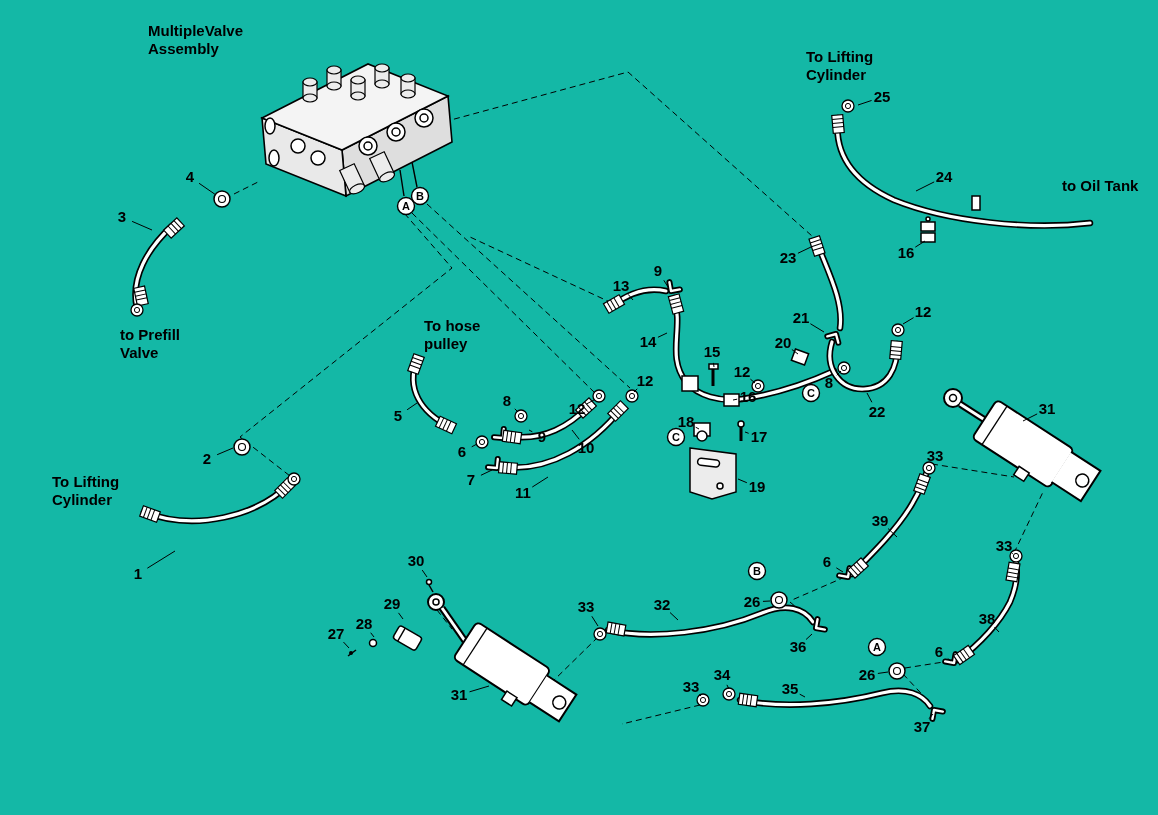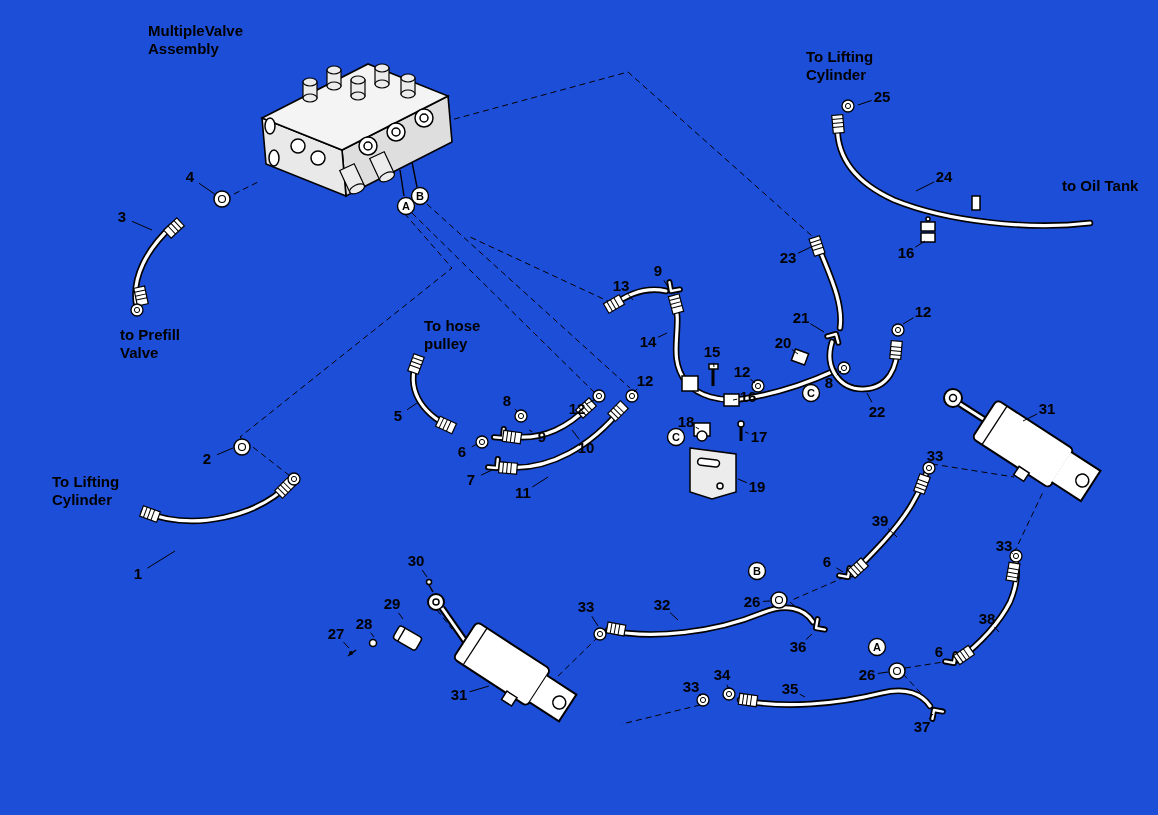--- a/index.html
+++ b/index.html
@@ -1,17 +1,17 @@
 <!DOCTYPE html>
 <html><head>
 <meta charset="utf-8">
 <title>Diagram</title>
 <style>
   html,body{margin:0;padding:0;background:#fff;}
-  #stage{position:relative;width:1158px;height:815px;background:#1d4ed8;overflow:hidden;}
+  #stage{position:relative;width:1158px;height:815px;background:#14b8a6;overflow:hidden;}
   svg{position:absolute;left:0;top:0;}
   .ann{font:bold 15px "Liberation Sans",sans-serif;fill:#000;}
   .callout{font:bold 15px "Liberation Sans",sans-serif;fill:#000;}
   .leader{stroke:#000;stroke-width:1;}
   .lmark{fill:#fff;stroke:#000;stroke-width:1.4;}
   .lmark-t{font:bold 11px "Liberation Sans",sans-serif;fill:#000;}
   .hose{fill:none;stroke:#000;stroke-width:6.5;stroke-linecap:round;}
   .hosei{fill:none;stroke:#fff;stroke-width:3.2;stroke-linecap:round;}
   .dash{fill:none;stroke:#000;stroke-width:1;stroke-dasharray:6 4;}
   .ln{stroke:#000;stroke-width:1.4;fill:none;}

